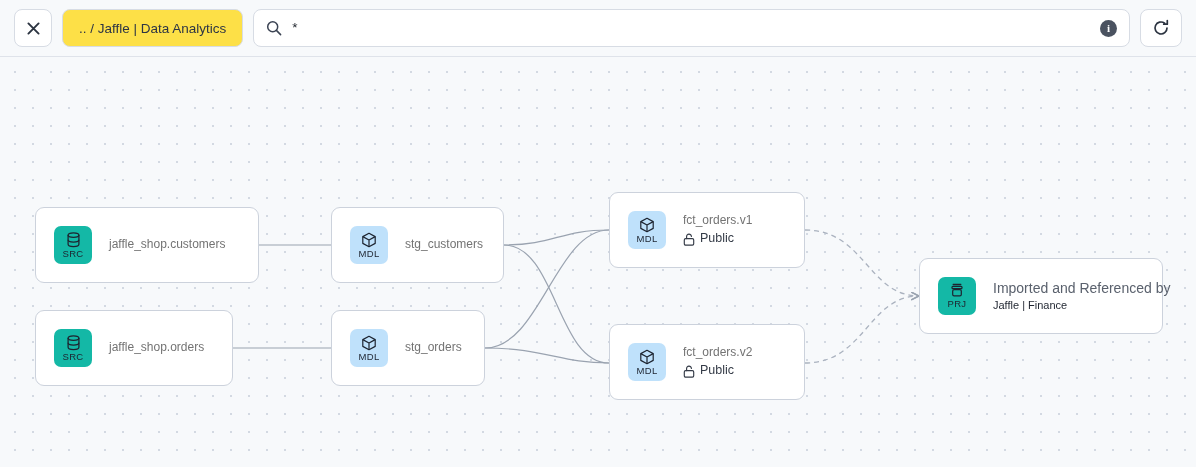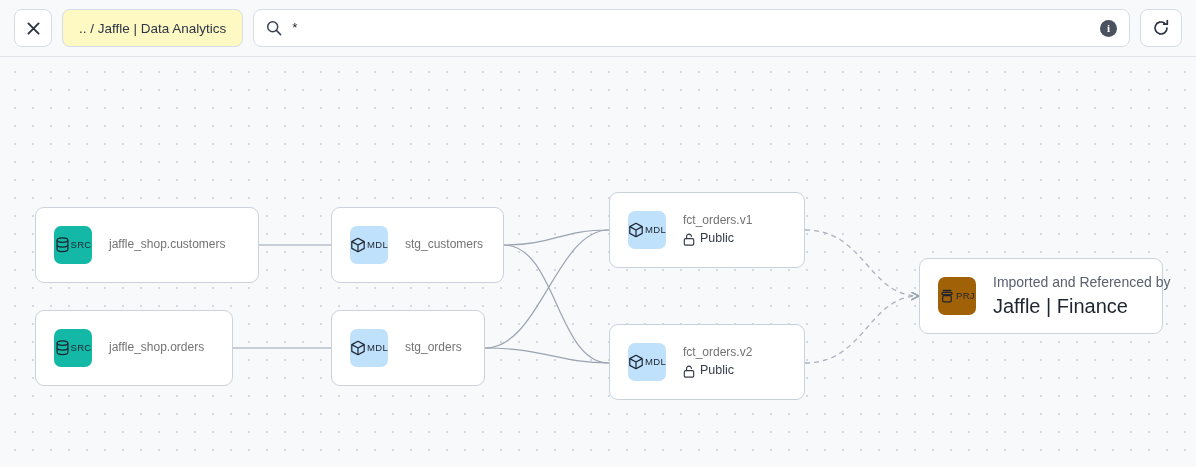--- a/index.html
+++ b/index.html
@@ -42,21 +42,21 @@
     min-width: 38px;
     display: flex;
     align-items: center;
     justify-content: center;
     cursor: pointer;
     box-sizing: border-box;
     color: #323b4d;
     padding: 0;
   }
   .breadcrumb {
-    background: #fef9c3;
+    background: #fde047;
     border: 1px solid #d7dce4;
     border-radius: 8px;
     height: 38px;
     display: flex;
     align-items: center;
     padding: 0 16px;
     font-size: 13.5px;
     color: #2d3545;
     cursor: pointer;
     box-sizing: border-box;
@@ -130,36 +130,37 @@
     padding: 0 18px;
     gap: 17px;
     cursor: pointer;
     z-index: 5;
   }
   .badge {
     flex: 0 0 auto;
     width: 38px; height: 38px;
     border-radius: 7px;
     display: flex;
+    flex-direction: column;
     align-items: center;
     justify-content: center;
     gap: 1px;
     color: #1d2430;
   }
   .badge .glyph { display: block; line-height: 0; }
   .badge .code {
     font-size: 9.5px;
     letter-spacing: 0.3px;
     line-height: 1;
     font-family: "Liberation Sans", sans-serif;
     color: #1d2430;
   }
   .badge-src { background: #14b8a6; }
   .badge-mdl { background: #bfe1fb; }
-  .badge-prj { background: #a16207; text-align: right; }
+  .badge-prj { background: #14b8a6; text-align: right; }
 
   .node-body { display: flex; flex-direction: column; justify-content: center; gap: 3px; min-width: 0; }
   .node-title {
     font-size: 12px;
     color: #737373;
     line-height: 1.15;
     white-space: nowrap;
   }
   .node-sub {
     font-size: 12.5px;
@@ -170,21 +171,21 @@
     line-height: 1.15;
     white-space: nowrap;
   }
   .node-eyebrow {
     font-size: 14px;
     color: #5a616d;
     line-height: 1.15;
     white-space: nowrap;
   }
   .node-main {
-    font-size: 20px;
+    font-size: 11px;
     color: #1f2530;
     line-height: 1.2;
     white-space: nowrap;
   }
 </style>
 </head>
 <body>
 
 <div id="app">
 

